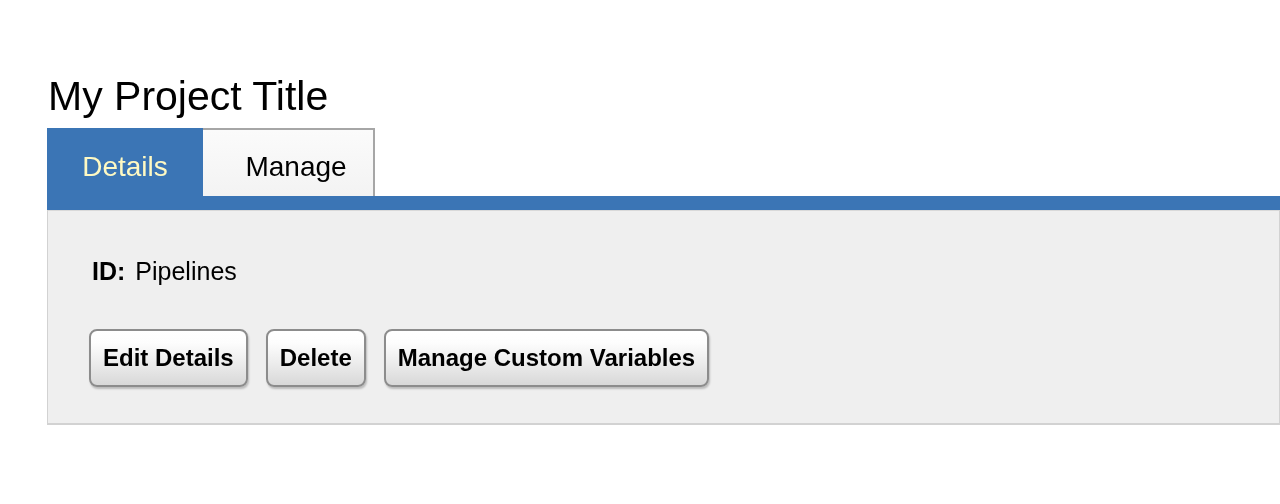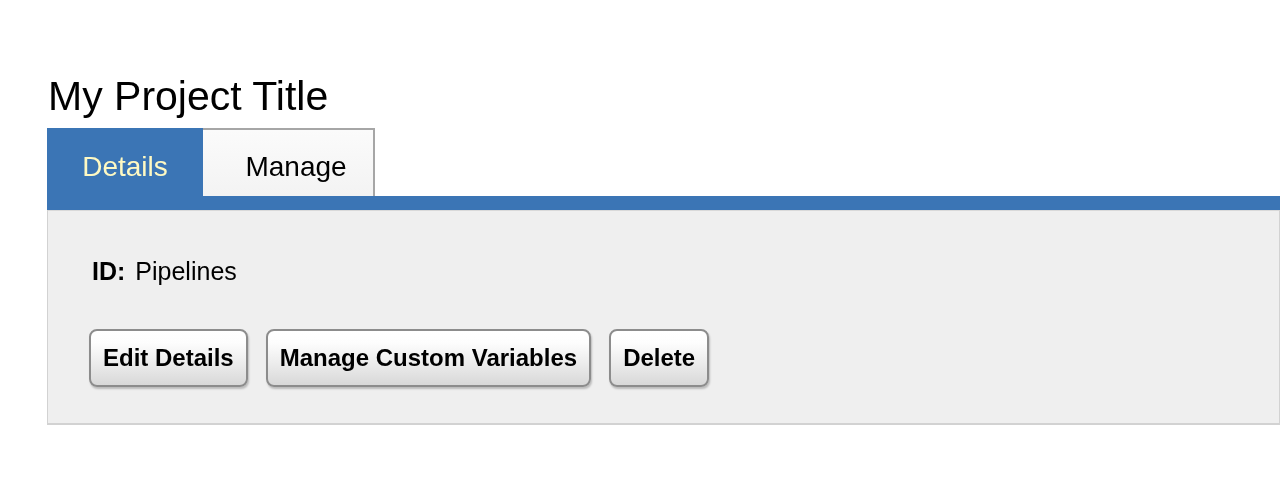--- a/index.html
+++ b/index.html
@@ -153,19 +153,19 @@
   <div class="tab-underline"></div>
 
   <div class="panel">
 
     <div class="field-row">
       <span class="field-label">ID:</span><span class="field-value">Pipelines</span>
     </div>
 
     <div class="button-row" id="button-row">
         <button class="btn">Edit Details</button>
+        <button class="btn">Delete</button>
         <button class="btn">Manage Custom Variables</button>
-        <button class="btn">Delete</button>
       </div>
 
   </div>
 
 </div>
 
 </body></html>

